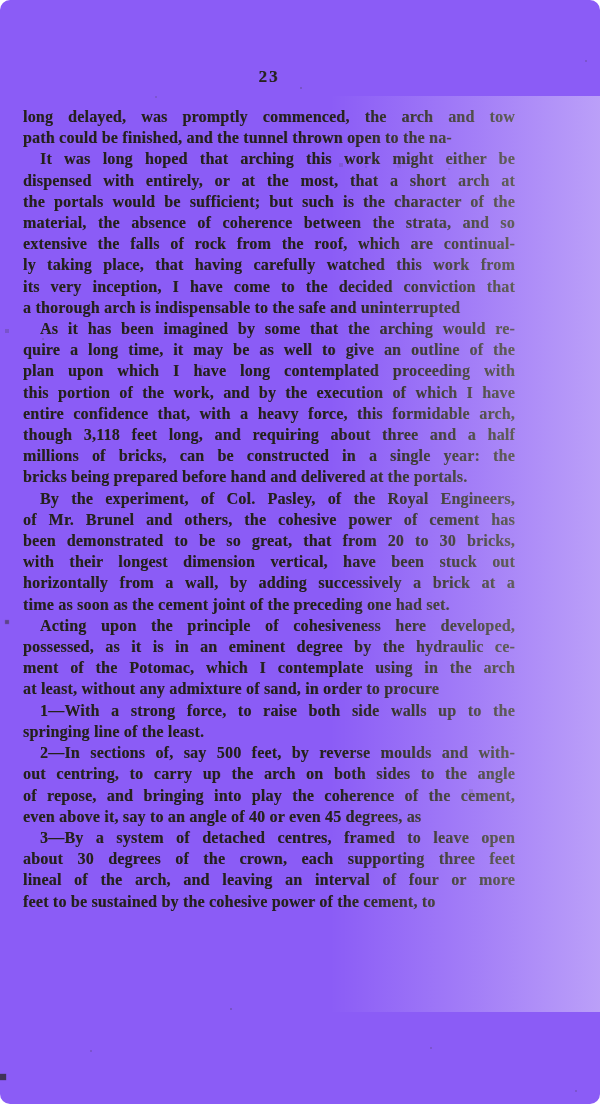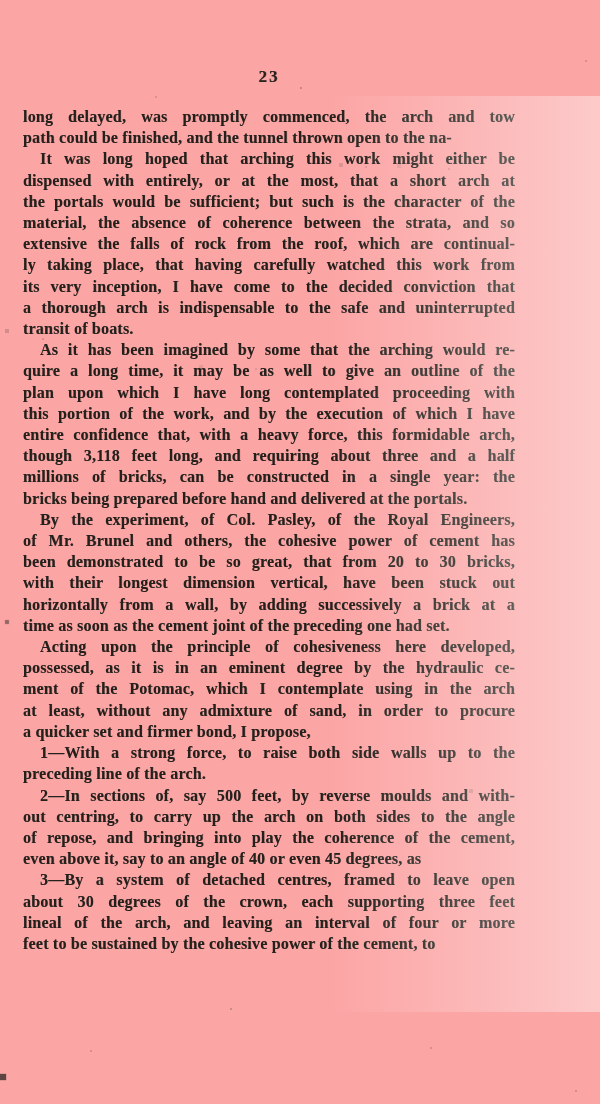--- a/index.html
+++ b/index.html
@@ -4,23 +4,24 @@
 <style>
   html, body {
     margin: 0;
     padding: 0;
     background: #ffffff;
   }
   .page {
     position: relative;
     width: 600px;
     height: 1104px;
-    background: #fca5a5;
+    background: #8b5cf6;
     overflow: hidden;
     font-family: "Liberation Serif", serif;
+    border-radius: 10px;
   }
   .page-number {
     position: absolute;
     top: 67px;
     left: 23px;
     width: 492px;
     text-align: center;
     font-size: 17px;
     font-weight: 700;
     letter-spacing: 2px;
@@ -106,21 +107,20 @@
       </div>
     <div class="para indent">
         <div>It was long hoped that arching this work might either be</div>
         <div>dispensed with entirely, or at the most, that a short arch at</div>
         <div>the portals would be sufficient; but such is the character of the</div>
         <div>material, the absence of coherence between the strata, and so</div>
         <div>extensive the falls of rock from the roof, which are continual-</div>
         <div>ly taking place, that having carefully watched this work from</div>
         <div>its very inception, I have come to the decided conviction that</div>
         <div>a thorough arch is indispensable to the safe and uninterrupted</div>
-        <div>transit of boats.</div>
       </div>
     <div class="para indent">
         <div>As it has been imagined by some that the arching would re-</div>
         <div>quire a long time, it may be as well to give an outline of the</div>
         <div>plan upon which I have long contemplated proceeding with</div>
         <div>this portion of the work, and by the execution of which I have</div>
         <div>entire confidence that, with a heavy force, this formidable arch,</div>
         <div>though 3,118 feet long, and requiring about three and a half</div>
         <div>millions of bricks, can be constructed in a single year: the</div>
         <div>bricks being prepared before hand and delivered at the portals.</div>
@@ -131,25 +131,24 @@
         <div>been demonstrated to be so great, that from 20 to 30 bricks,</div>
         <div>with their longest dimension vertical, have been stuck out</div>
         <div>horizontally from a wall, by adding successively a brick at a</div>
         <div>time as soon as the cement joint of the preceding one had set.</div>
       </div>
     <div class="para indent">
         <div>Acting upon the principle of cohesiveness here developed,</div>
         <div>possessed, as it is in an eminent degree by the hydraulic ce-</div>
         <div>ment of the Potomac, which I contemplate using in the arch</div>
         <div>at least, without any admixture of sand, in order to procure</div>
-        <div>a quicker set and firmer bond, I propose,</div>
       </div>
     <div class="para indent">
         <div>1—With a strong force, to raise both side walls up to the</div>
-        <div>preceding line of the arch.</div>
+        <div>springing line of the least.</div>
       </div>
     <div class="para indent">
         <div>2—In sections of, say 500 feet, by reverse moulds and with-</div>
         <div>out centring, to carry up the arch on both sides to the angle</div>
         <div>of repose, and bringing into play the coherence of the cement,</div>
         <div>even above it, say to an angle of 40 or even 45 degrees, as</div>
       </div>
     <div class="para indent">
         <div>3—By a system of detached centres, framed to leave open</div>
         <div>about 30 degrees of the crown, each supporting three feet</div>

